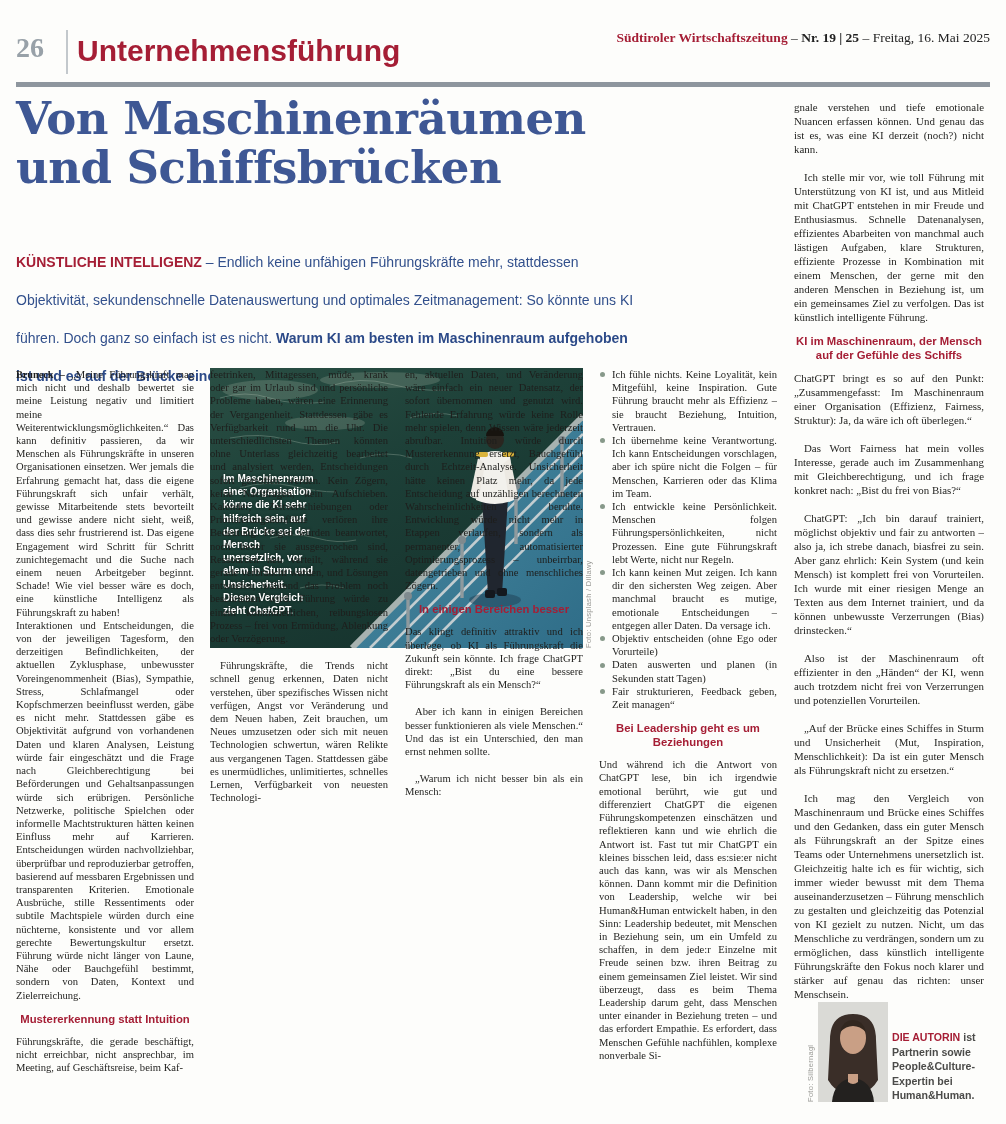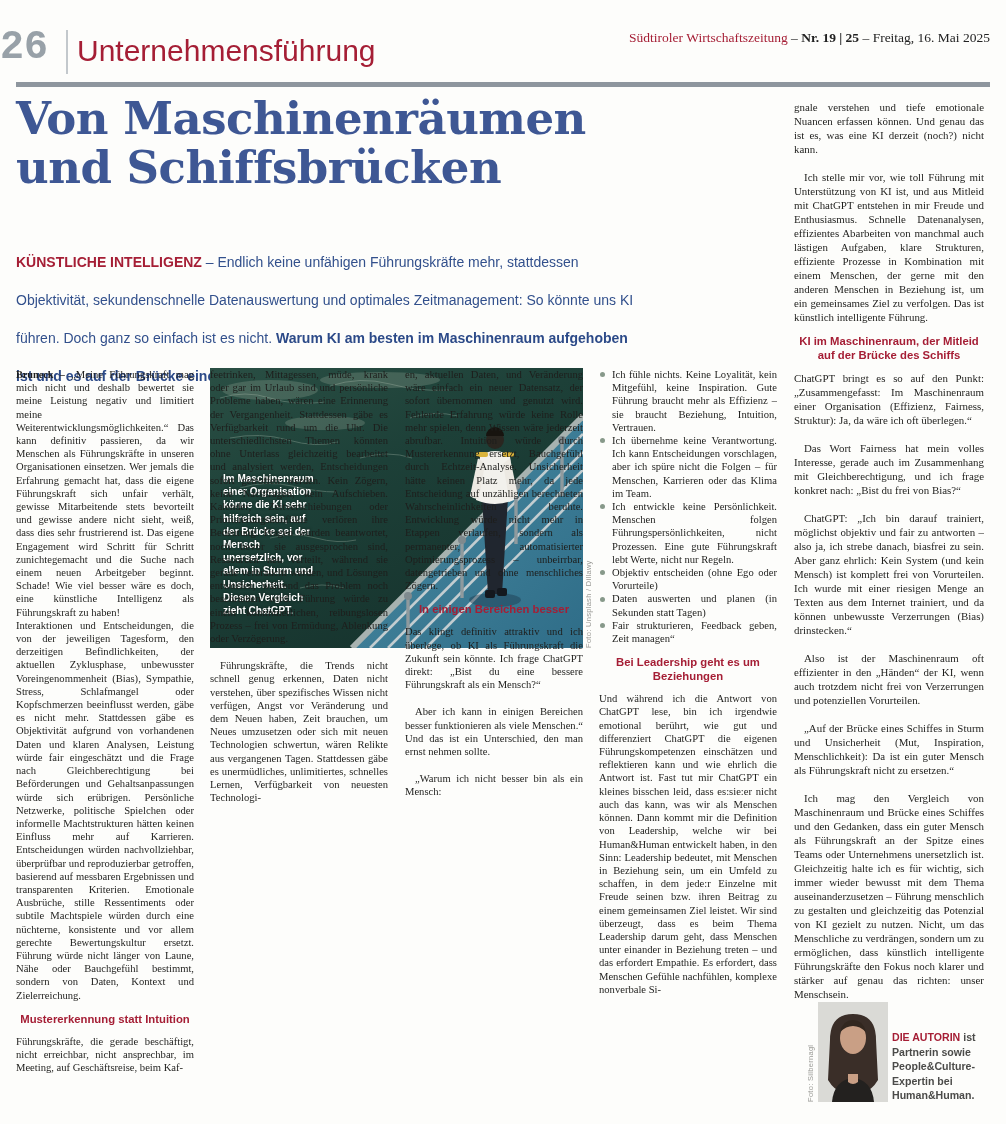--- a/index.html
+++ b/index.html
@@ -1,28 +1,28 @@
 <!DOCTYPE html>
 <html><head>
 <meta charset="utf-8">
 <style>
   html,body{margin:0;padding:0;}
   body{width:1006px;height:1124px;position:relative;background:#fdfdfb;overflow:hidden;
        font-family:"Liberation Serif",serif;color:#1e1e1c;}
   [data-name]{box-sizing:border-box;}
 
   
-  .page-number{position:absolute;left:0;top:26px;font-family:Liberation Mono, monospace;
-       font-weight:bold;font-size:40px;line-height:44px;color:var(--gray_page,#98a1a8);}
+  .page-number{position:absolute;left:16px;top:26px;font-family:Liberation Serif, serif;
+       font-weight:bold;font-size:28px;line-height:44px;color:var(--gray_page,#98a1a8);}
   .head-divider{position:absolute;left:66px;top:30px;width:2px;height:44px;background:#c3c8cc;}
   .section-title{position:absolute;left:77px;top:31px;font-family:"Liberation Sans",sans-serif;
-       font-size:30px;line-height:40px;color:var(--accent_red,#a51e35);}
+       font-size:30px;line-height:40px;color:var(--accent_red,#a51e35);font-weight:bold;}
   .masthead-line{position:absolute;right:16px;top:30px;font-family:"Liberation Serif",serif;
        font-size:13.5px;color:#222;white-space:nowrap;}
-  .masthead-name{color:var(--accent_red,#a51e35);font-weight:normal;}
+  .masthead-name{color:var(--accent_red,#a51e35);font-weight:bold;}
   .masthead-issue{font-weight:bold;}
   .header-rule{position:absolute;left:16px;top:82px;width:974px;height:5px;background:var(--rule_gray,#8e969e);}
 
   
   .headline{position:absolute;left:14px;top:92px;width:640px;
        font-family:"DejaVu Serif",serif;font-weight:bold;font-size:45px;line-height:49px;
        letter-spacing:-0.5px;color:var(--headline_blue,#3e5794);}
   .lead{position:absolute;left:16px;top:243px;width:630px;font-family:"Liberation Sans",sans-serif;
        font-size:14px;line-height:38px;color:var(--lead_blue,#32508c);}
   .kicker{font-weight:bold;color:var(--accent_red,#a51e35);}
@@ -158,30 +158,31 @@
     <p class="" data-name="article-paragraph">en, aktuellen Daten, und Veränderung wäre einfach ein neuer Datensatz, der sofort übernommen und genutzt wird. Fehlende Erfahrung würde keine Rolle mehr spielen, denn Wissen wäre jederzeit abrufbar. Intuition würde durch Mustererkennung ersetzt, Bauchgefühl durch Echtzeit-Analyse. Unsicherheit hätte keinen Platz mehr, da jede Entscheidung auf unzähligen berechneten Wahrscheinlichkeiten beruhte. Entwicklung würde nicht mehr in Etappen verlaufen, sondern als permanenter, automatisierter Optimierungsprozess – unbeirrbar, datengetrieben und ohne menschliches Zögern.</p>
     <div class="subhead" data-name="section-subhead">In einigen Bereichen besser</div>
     <p class="" data-name="article-paragraph">Das klingt definitiv attraktiv und ich überlege, ob KI als Führungskraft die Zukunft sein könnte. Ich frage ChatGPT direkt: „Bist du eine bessere Führungskraft als ein Mensch?“</p>
     <p class="indent" data-name="article-paragraph">Aber ich kann in einigen Bereichen besser funktionieren als viele Menschen.“ Und das ist ein Unterschied, den man ernst nehmen sollte.</p>
     <p class="indent" data-name="article-paragraph">„Warum ich nicht besser bin als ein Mensch:</p>
   </div>
 <div class="column" id="col4" data-name="article-column-4">
     <div class="bullet-item" data-name="bullet-item"><span class="dot" data-name="bullet-dot-icon"></span>Ich fühle nichts. Keine Loyalität, kein Mitgefühl, keine Inspiration. Gute Führung braucht mehr als Effizienz – sie braucht Beziehung, Intuition, Vertrauen.</div>
     <div class="bullet-item" data-name="bullet-item"><span class="dot" data-name="bullet-dot-icon"></span>Ich übernehme keine Verantwortung. Ich kann Entscheidungen vorschlagen, aber ich spüre nicht die Folgen – für Menschen, Karrieren oder das Klima im Team.</div>
     <div class="bullet-item" data-name="bullet-item"><span class="dot" data-name="bullet-dot-icon"></span>Ich entwickle keine Persönlichkeit. Menschen folgen Führungspersönlichkeiten, nicht Prozessen. Eine gute Führungskraft lebt Werte, nicht nur Regeln.</div>
+    <div class="bullet-item" data-name="bullet-item"><span class="dot" data-name="bullet-dot-icon"></span>Ich kann keinen Mut zeigen. Ich kann dir den sichersten Weg zeigen. Aber manchmal braucht es mutige, emotionale Entscheidungen – entgegen aller Daten. Da versage ich.</div>
     <div class="bullet-item" data-name="bullet-item"><span class="dot" data-name="bullet-dot-icon"></span>Objektiv entscheiden (ohne Ego oder Vorurteile)</div>
     <div class="bullet-item" data-name="bullet-item"><span class="dot" data-name="bullet-dot-icon"></span>Daten auswerten und planen (in Sekunden statt Tagen)</div>
     <div class="bullet-item" data-name="bullet-item"><span class="dot" data-name="bullet-dot-icon"></span>Fair strukturieren, Feedback geben, Zeit managen“</div>
     <div class="subhead" data-name="section-subhead">Bei Leadership geht es um Beziehungen</div>
     <p class="" data-name="article-paragraph">Und während ich die Antwort von ChatGPT lese, bin ich irgendwie emotional berührt, wie gut und differenziert ChatGPT die eigenen Führungskompetenzen einschätzen und reflektieren kann und wie ehrlich die Antwort ist. Fast tut mir ChatGPT ein kleines bisschen leid, dass es:sie:er nicht auch das kann, was wir als Menschen können. Dann kommt mir die Definition von Leadership, welche wir bei Human&amp;Human entwickelt haben, in den Sinn: Leadership bedeutet, mit Menschen in Beziehung sein, um ein Umfeld zu schaffen, in dem jede:r Einzelne mit Freude seinen bzw. ihren Beitrag zu einem gemeinsamen Ziel leistet. Wir sind überzeugt, dass es beim Thema Leadership darum geht, dass Menschen unter einander in Beziehung treten – und das erfordert Empathie. Es erfordert, dass Menschen Gefühle nachfühlen, komplexe nonverbale Si-</p>
   </div>
 <div class="column" id="col5" data-name="article-column-5">
     <p class="" data-name="article-paragraph">gnale verstehen und tiefe emotionale Nuancen erfassen können. Und genau das ist es, was eine KI derzeit (noch?) nicht kann.</p>
     <p class="indent" data-name="article-paragraph">Ich stelle mir vor, wie toll Führung mit Unterstützung von KI ist, und aus Mitleid mit ChatGPT entstehen in mir Freude und Enthusiasmus. Schnelle Datenanalysen, effizientes Abarbeiten von manchmal auch lästigen Aufgaben, klare Strukturen, effiziente Prozesse in Kombination mit einem Menschen, der gerne mit den anderen Menschen in Beziehung ist, um ein gemeinsames Ziel zu verfolgen. Das ist künstlich intelligente Führung.</p>
-    <div class="subhead" data-name="section-subhead">KI im Maschinenraum, der Mitleid auf der Brücke des Schiffs</div>
+    <div class="subhead" data-name="section-subhead">KI im Maschinenraum, der Mensch auf der Gefühle des Schiffs</div>
     <p class="" data-name="article-paragraph">ChatGPT bringt es so auf den Punkt: „Zusammengefasst: Im Maschinenraum einer Organisation (Effizienz, Fairness, Struktur): Ja, da wäre ich oft überlegen.“</p>
     <p class="indent" data-name="article-paragraph">Das Wort Fairness hat mein volles Interesse, gerade auch im Zusammenhang mit Gleichberechtigung, und ich frage konkret nach: „Bist du frei von Bias?“</p>
     <p class="indent" data-name="article-paragraph">ChatGPT: „Ich bin darauf trainiert, möglichst objektiv und fair zu antworten – also ja, ich strebe danach, biasfrei zu sein. Aber ganz ehrlich: Kein System (und kein Mensch) ist komplett frei von Vorurteilen. Ich wurde mit einer riesigen Menge an Texten aus dem Internet trainiert, und da können unbewusste Verzerrungen (Bias) drinstecken.“</p>
     <p class="indent" data-name="article-paragraph">Also ist der Maschinenraum oft effizienter in den „Händen“ der KI, wenn auch trotzdem nicht frei von Verzerrungen und potenziellen Vorurteilen.</p>
     <p class="indent" data-name="article-paragraph">„Auf der Brücke eines Schiffes in Sturm und Unsicherheit (Mut, Inspiration, Menschlichkeit): Da ist ein guter Mensch als Führungskraft nicht zu ersetzen.“</p>
     <p class="indent" data-name="article-paragraph">Ich mag den Vergleich von Maschinenraum und Brücke eines Schiffes und den Gedanken, dass ein guter Mensch als Führungskraft an der Spitze eines Teams oder Unternehmens unersetzlich ist. Gleichzeitig halte ich es für wichtig, sich immer wieder bewusst mit dem Thema auseinanderzusetzen – Führung menschlich zu gestalten und gleichzeitig das Potenzial von KI gezielt zu nutzen. Nicht, um das Menschliche zu verdrängen, sondern um zu ermöglichen, dass künstlich intelligente Führungskräfte den Fokus noch klarer und stärker auf genau das richten: unser Menschsein.</p>
     <div class="byline" data-name="author-byline">Ursula Obermair</div>
   </div>
 
 <div class="author-photo" data-name="author-photo">

